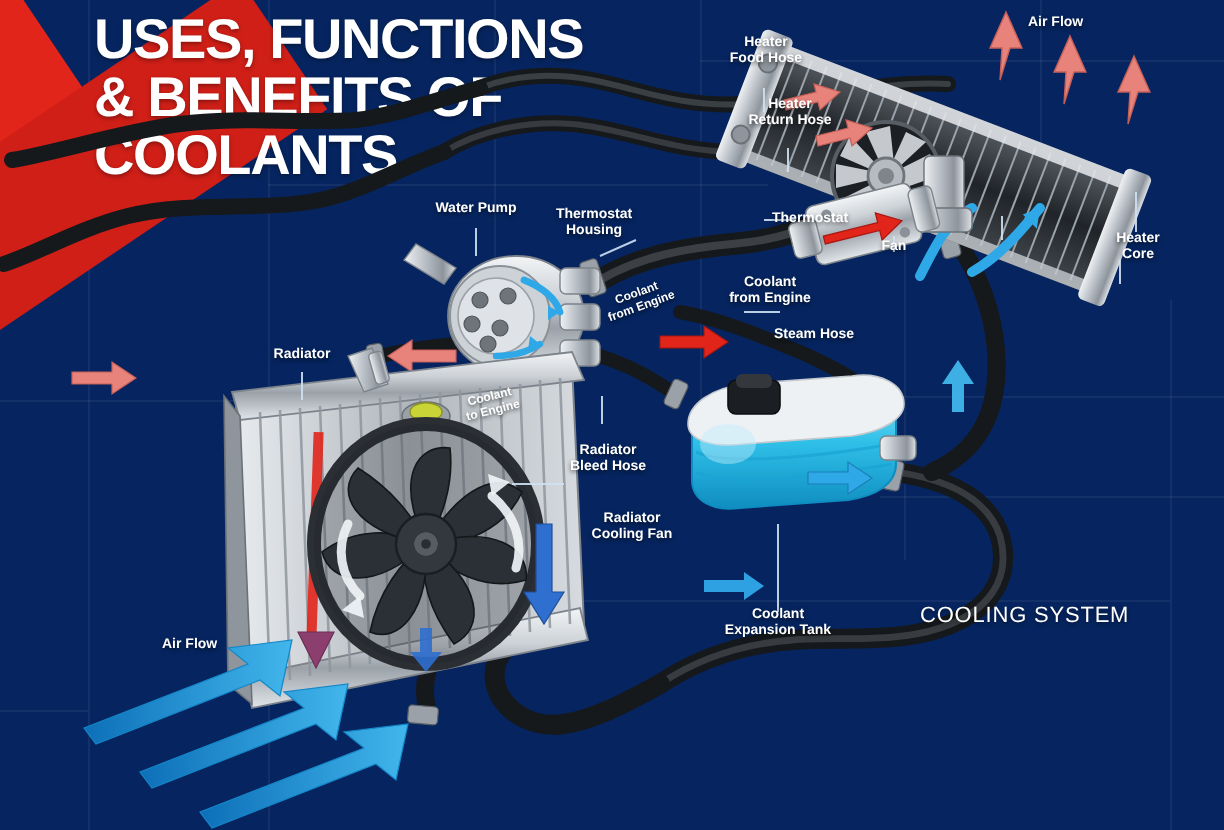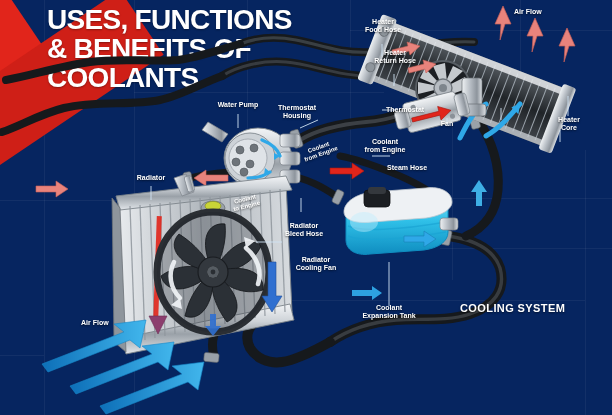--- a/index.html
+++ b/index.html
@@ -28,21 +28,21 @@
   
   .lbl{
     position:absolute;color:#ffffff;font-size:7px;font-weight:bold;
     line-height:1.2;text-shadow:0 1px 2px rgba(0,0,0,.6);
     white-space:pre-line;
   }
   .lbl.c{text-align:center;}
   .lbl.l{text-align:left;}
   #cooling-system-label{
     position:absolute;left:460px;top:302px;color:#fff;
-    font-size:11px;font-weight:bold;letter-spacing:.4px;
+    font-size:11px;font-weight:normal;letter-spacing:.4px;
     text-shadow:0 1px 2px rgba(0,0,0,.5);
   }
 </style>
 </head>
 <body>
 
 <div id="poster">
 
   <div>
     <div class="grid-line gl-v" style="left:44px;top:0;height:415px;"></div>

